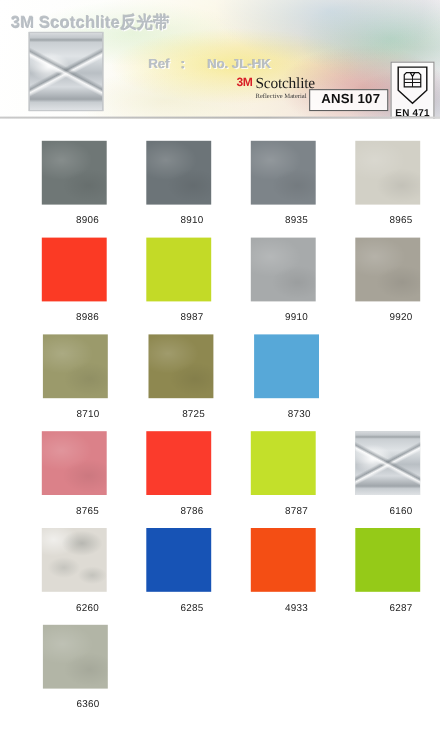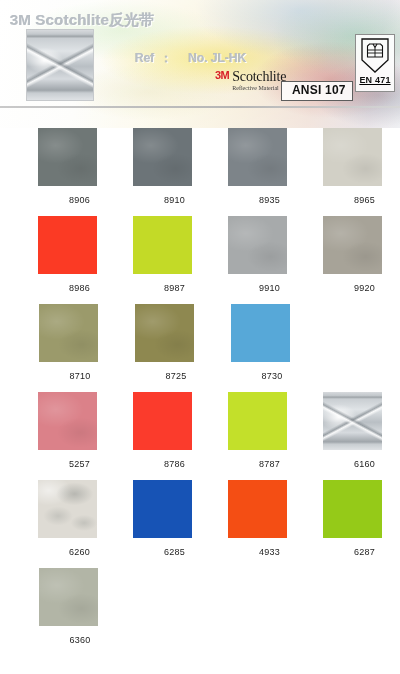--- a/index.html
+++ b/index.html
@@ -12,21 +12,21 @@
     height: 674px;
     overflow: hidden;
     font-family: "Liberation Sans", sans-serif;
     position: relative;
   }
 
   
   .header {
     position: relative;
     width: 400px;
-    height: 128px;
+    height: 108px;
     background: #ffffff;
     overflow: hidden;
   }
   .header-wash {
     position: absolute;
     inset: 0;
     background:
       radial-gradient(ellipse 150px 70px at 300px 10px, rgba(150,190,220,0.55), rgba(150,190,220,0) 70%),
       radial-gradient(ellipse 120px 60px at 355px 35px, rgba(120,200,150,0.45), rgba(120,200,150,0) 70%),
       radial-gradient(ellipse 110px 55px at 330px 80px, rgba(200,110,105,0.50), rgba(200,110,105,0) 70%),
@@ -136,21 +136,21 @@
     font-weight: bold;
     color: #111;
     letter-spacing: 0.2px;
     line-height: 13px;
   }
 
   
   .en-badge {
     position: absolute;
     left: 355px;
-    top: 34px;
+    top: 56px;
     width: 40px;
     height: 58px;
     background: rgba(255,255,255,0.90);
     border: 1px solid #8d8d8d;
     display: flex;
     flex-direction: column;
     align-items: center;
     justify-content: flex-start;
     padding-top: 3px;
     box-sizing: border-box;
@@ -353,21 +353,21 @@
         <div class="swatch-label">8725</div>
       </div>
       <div class="cell">
         <div class="swatch " style="background: rgb(87, 168, 216);"></div>
         <div class="swatch-label">8730</div>
       </div>
     </div>
     <div class="row">
       <div class="cell">
         <div class="swatch tex-soft" style="background: rgb(219, 129, 137);"></div>
-        <div class="swatch-label">5257</div>
+        <div class="swatch-label">8765</div>
       </div>
       <div class="cell">
         <div class="swatch " style="background: rgb(251, 59, 44);"></div>
         <div class="swatch-label">8786</div>
       </div>
       <div class="cell">
         <div class="swatch " style="background: rgb(195, 224, 42);"></div>
         <div class="swatch-label">8787</div>
       </div>
       <div class="cell">

